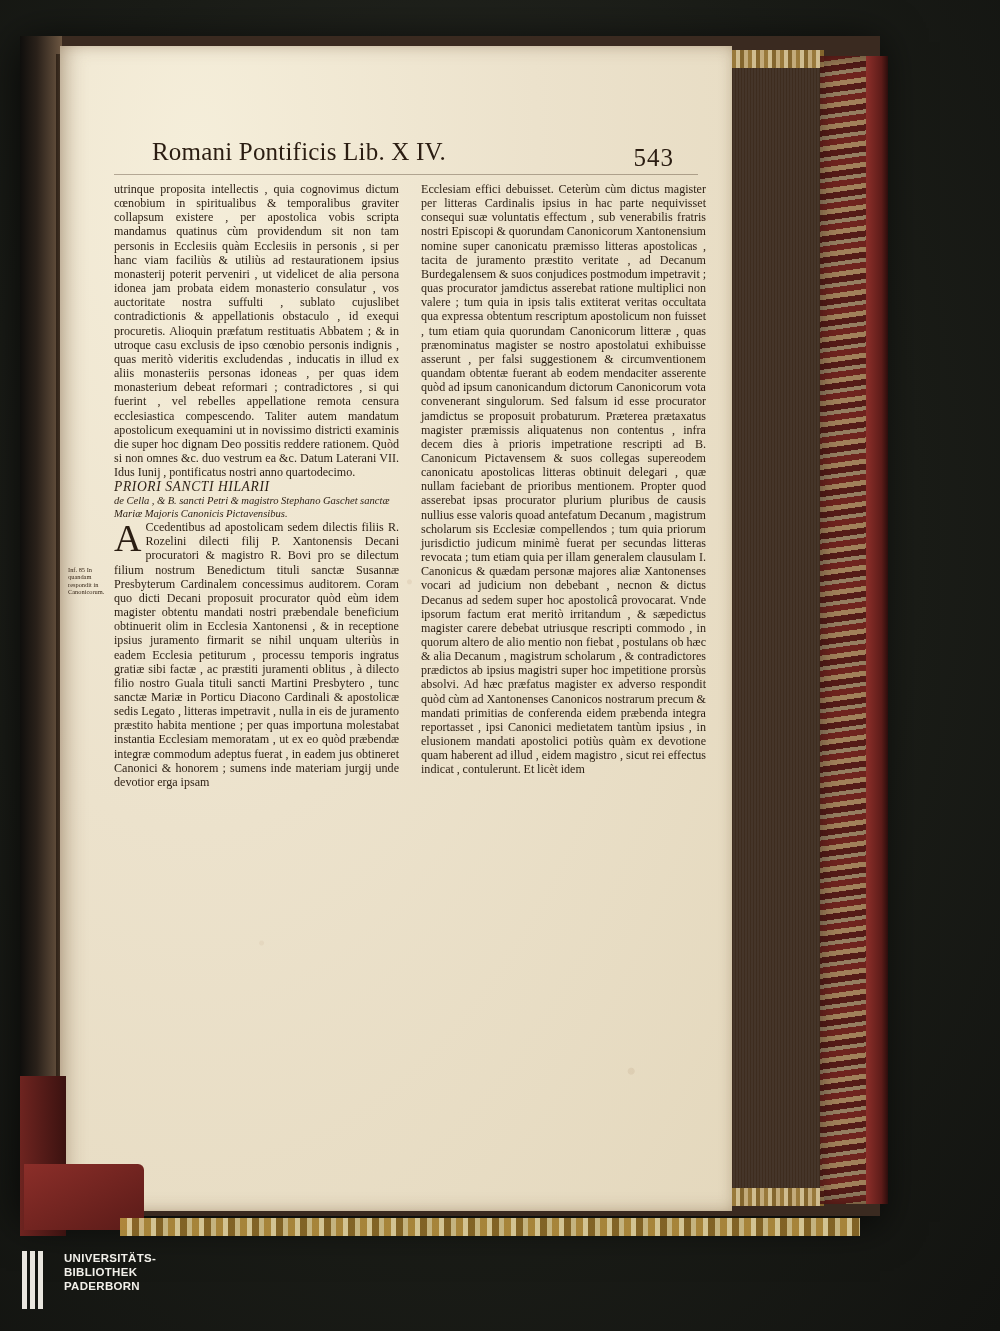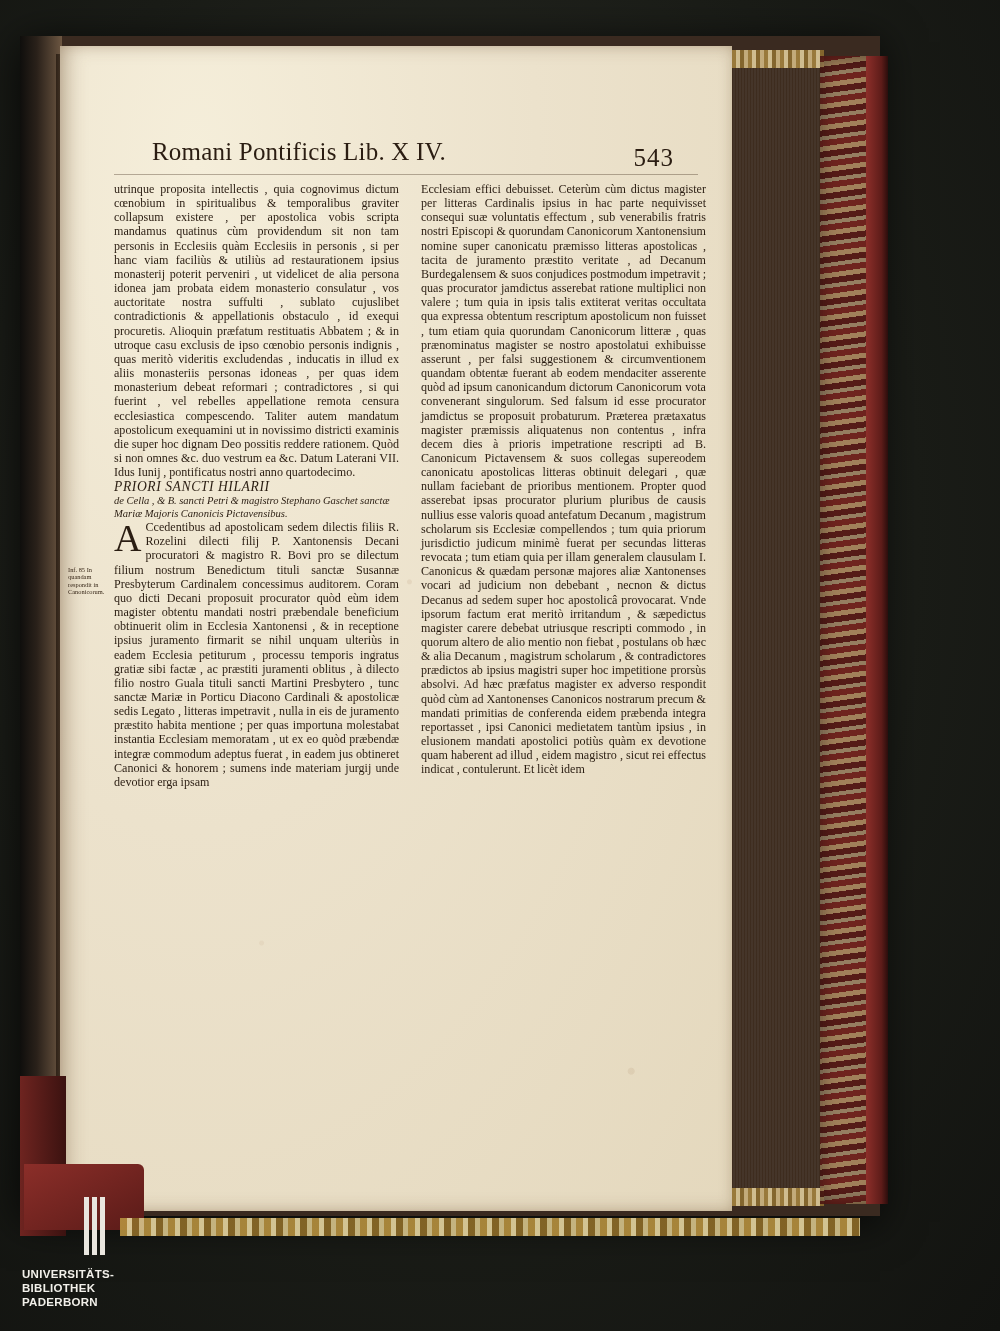--- a/index.html
+++ b/index.html
@@ -257,23 +257,22 @@
     color: #3a2a1b;
     text-align: left;
   }
 
   
   .logo {
     position: absolute;
     left: 22px;
     bottom: 22px;
     display: flex;
-    align-items: flex-end;
+    align-items: flex-start;
     gap: 12px;
-    flex-direction: column;
   }
   .logo-mark {
     width: 30px;
     height: 58px;
     display: flex;
     gap: 3px;
   }
   .logo-mark i {
     display: block;
     width: 5px;

